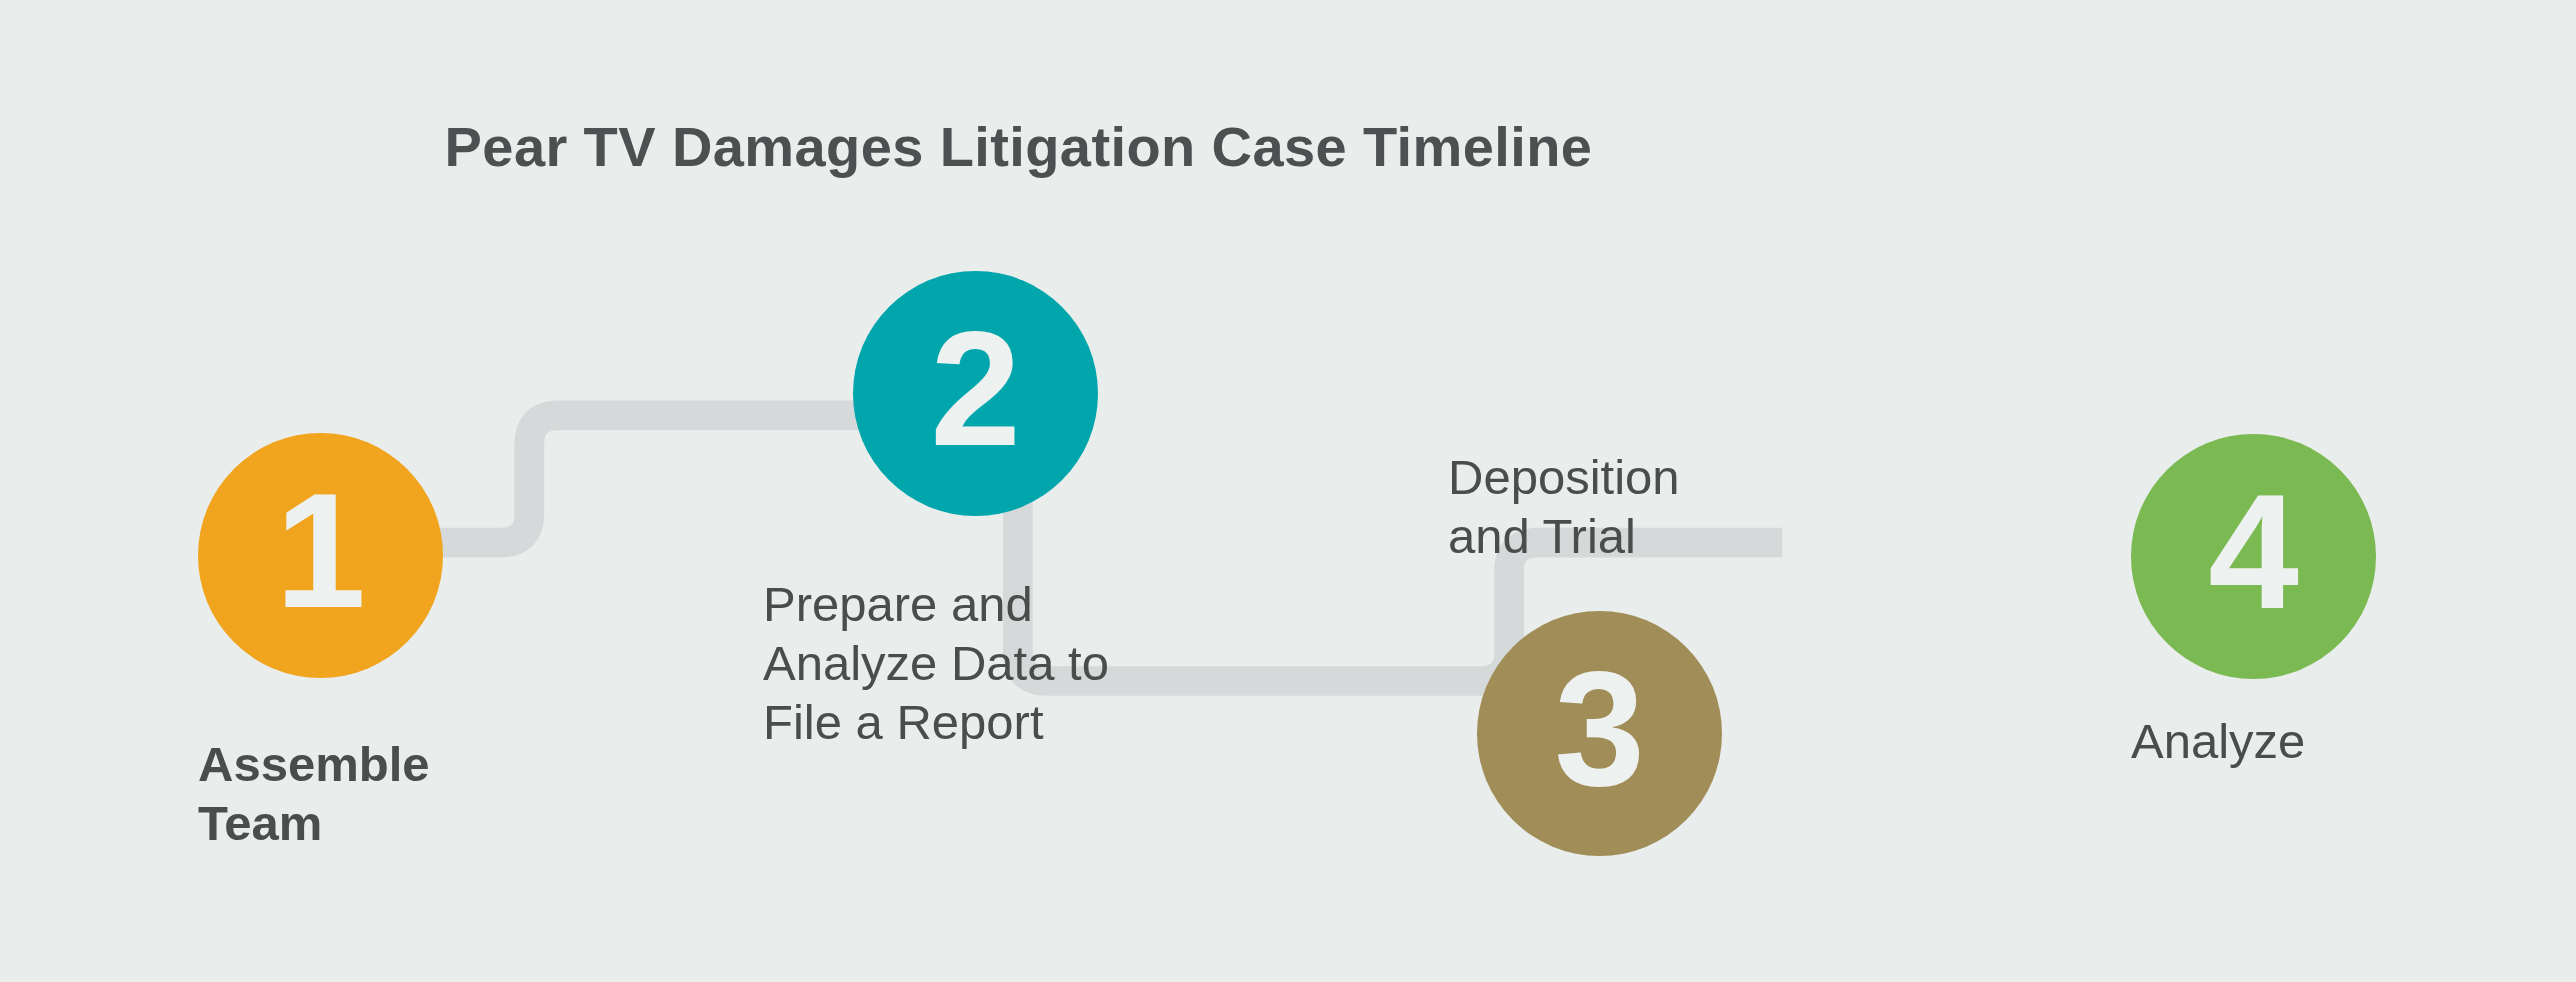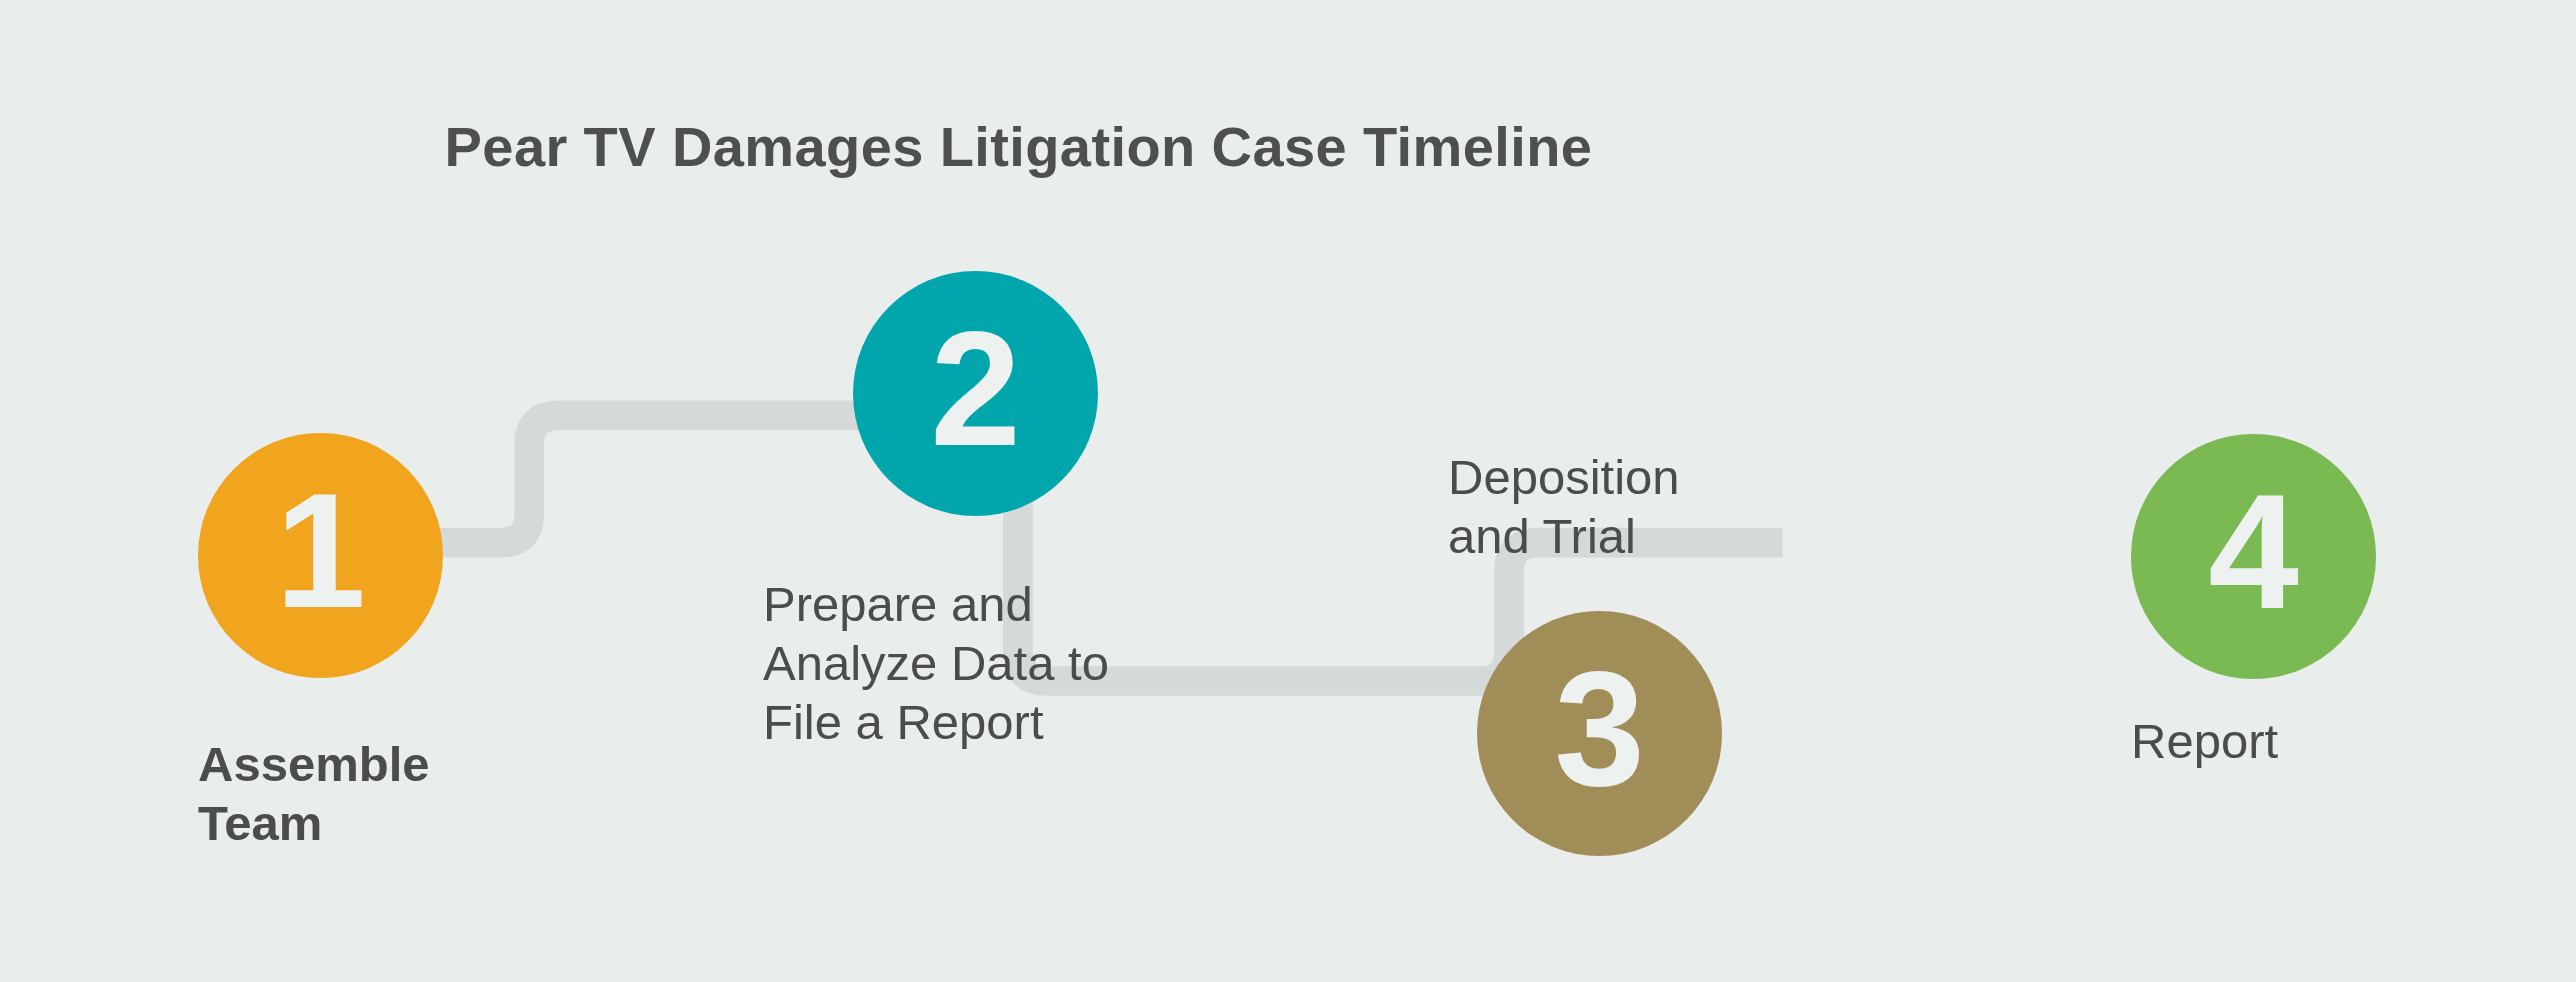--- a/index.html
+++ b/index.html
@@ -100,17 +100,17 @@
     <div class="label" style="color: rgb(75, 76, 76);">Deposition and Trial</div>
     <div class="circle" style="background-color: rgb(160, 141, 88);">
       <span class="num" style="color: rgb(237, 241, 240);">3</span>
     </div>
   </div>
 
   <div class="step step4">
     <div class="circle" style="background-color: rgb(123, 185, 82);">
       <span class="num" style="color: rgb(237, 241, 240);">4</span>
     </div>
-    <div class="label" style="color: rgb(75, 76, 76);">Report</div>
+    <div class="label" style="color: rgb(75, 76, 76);">Analyze</div>
   </div>
 
 </div>
 
 
 </body></html>

